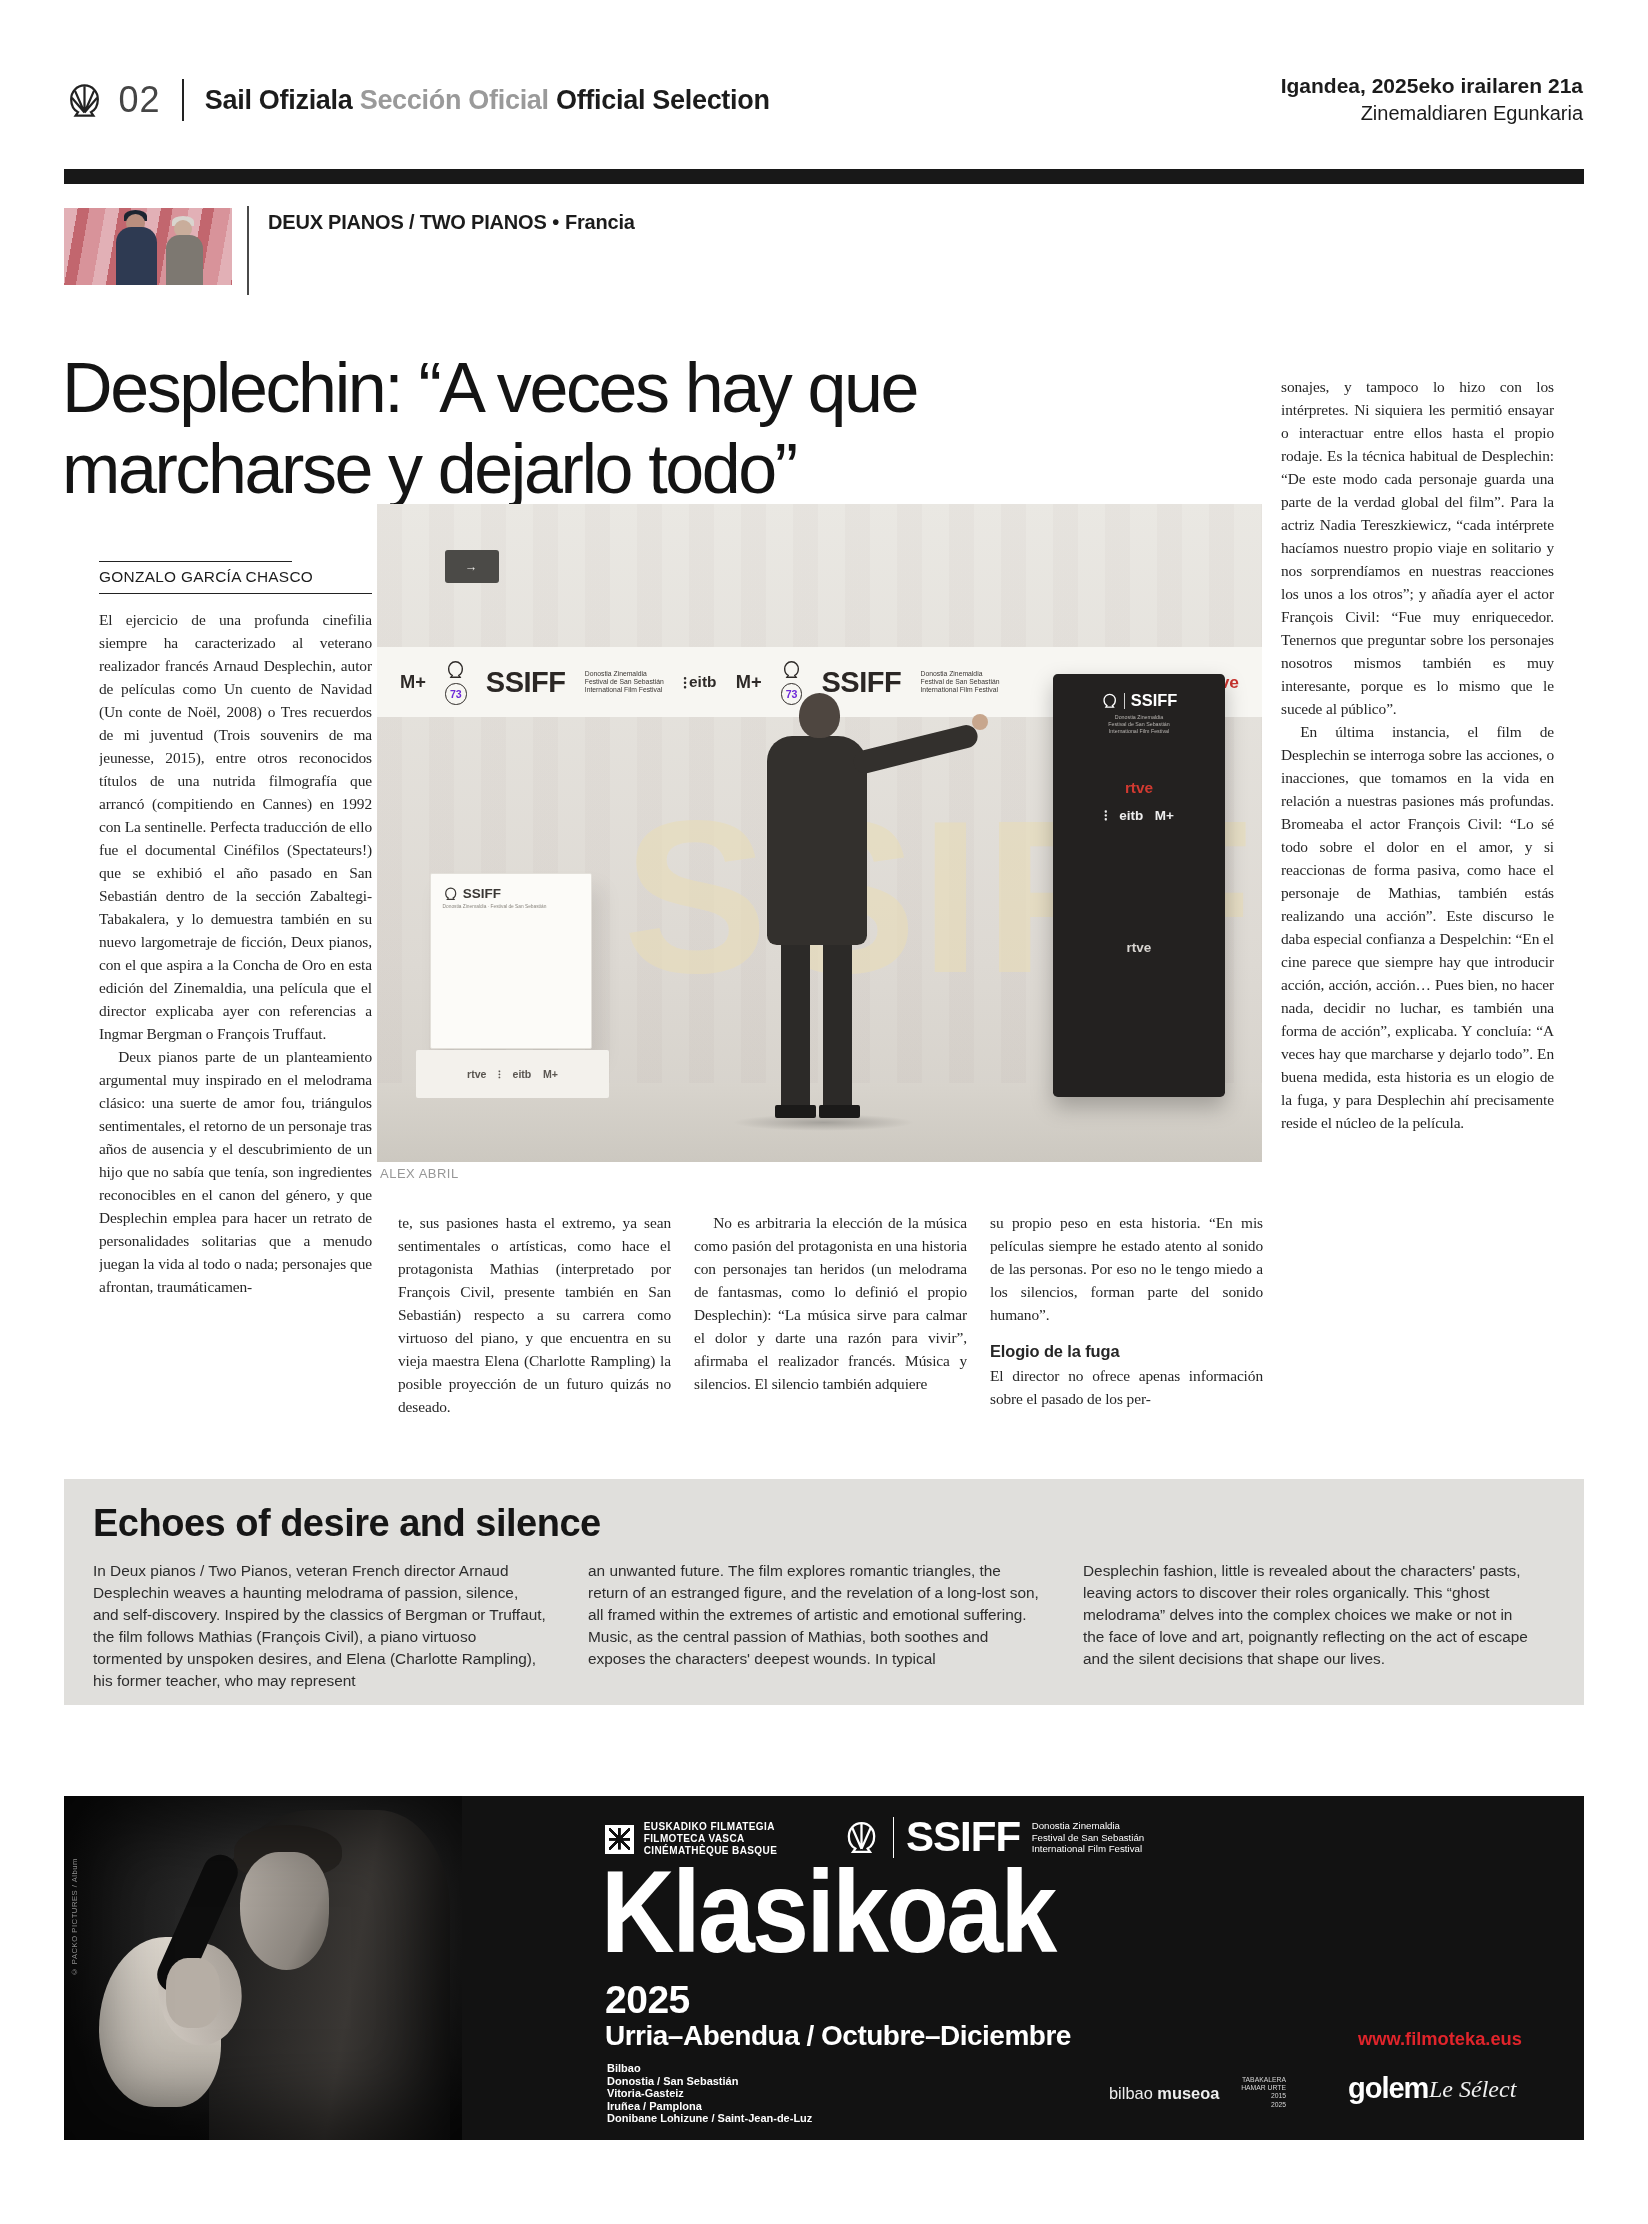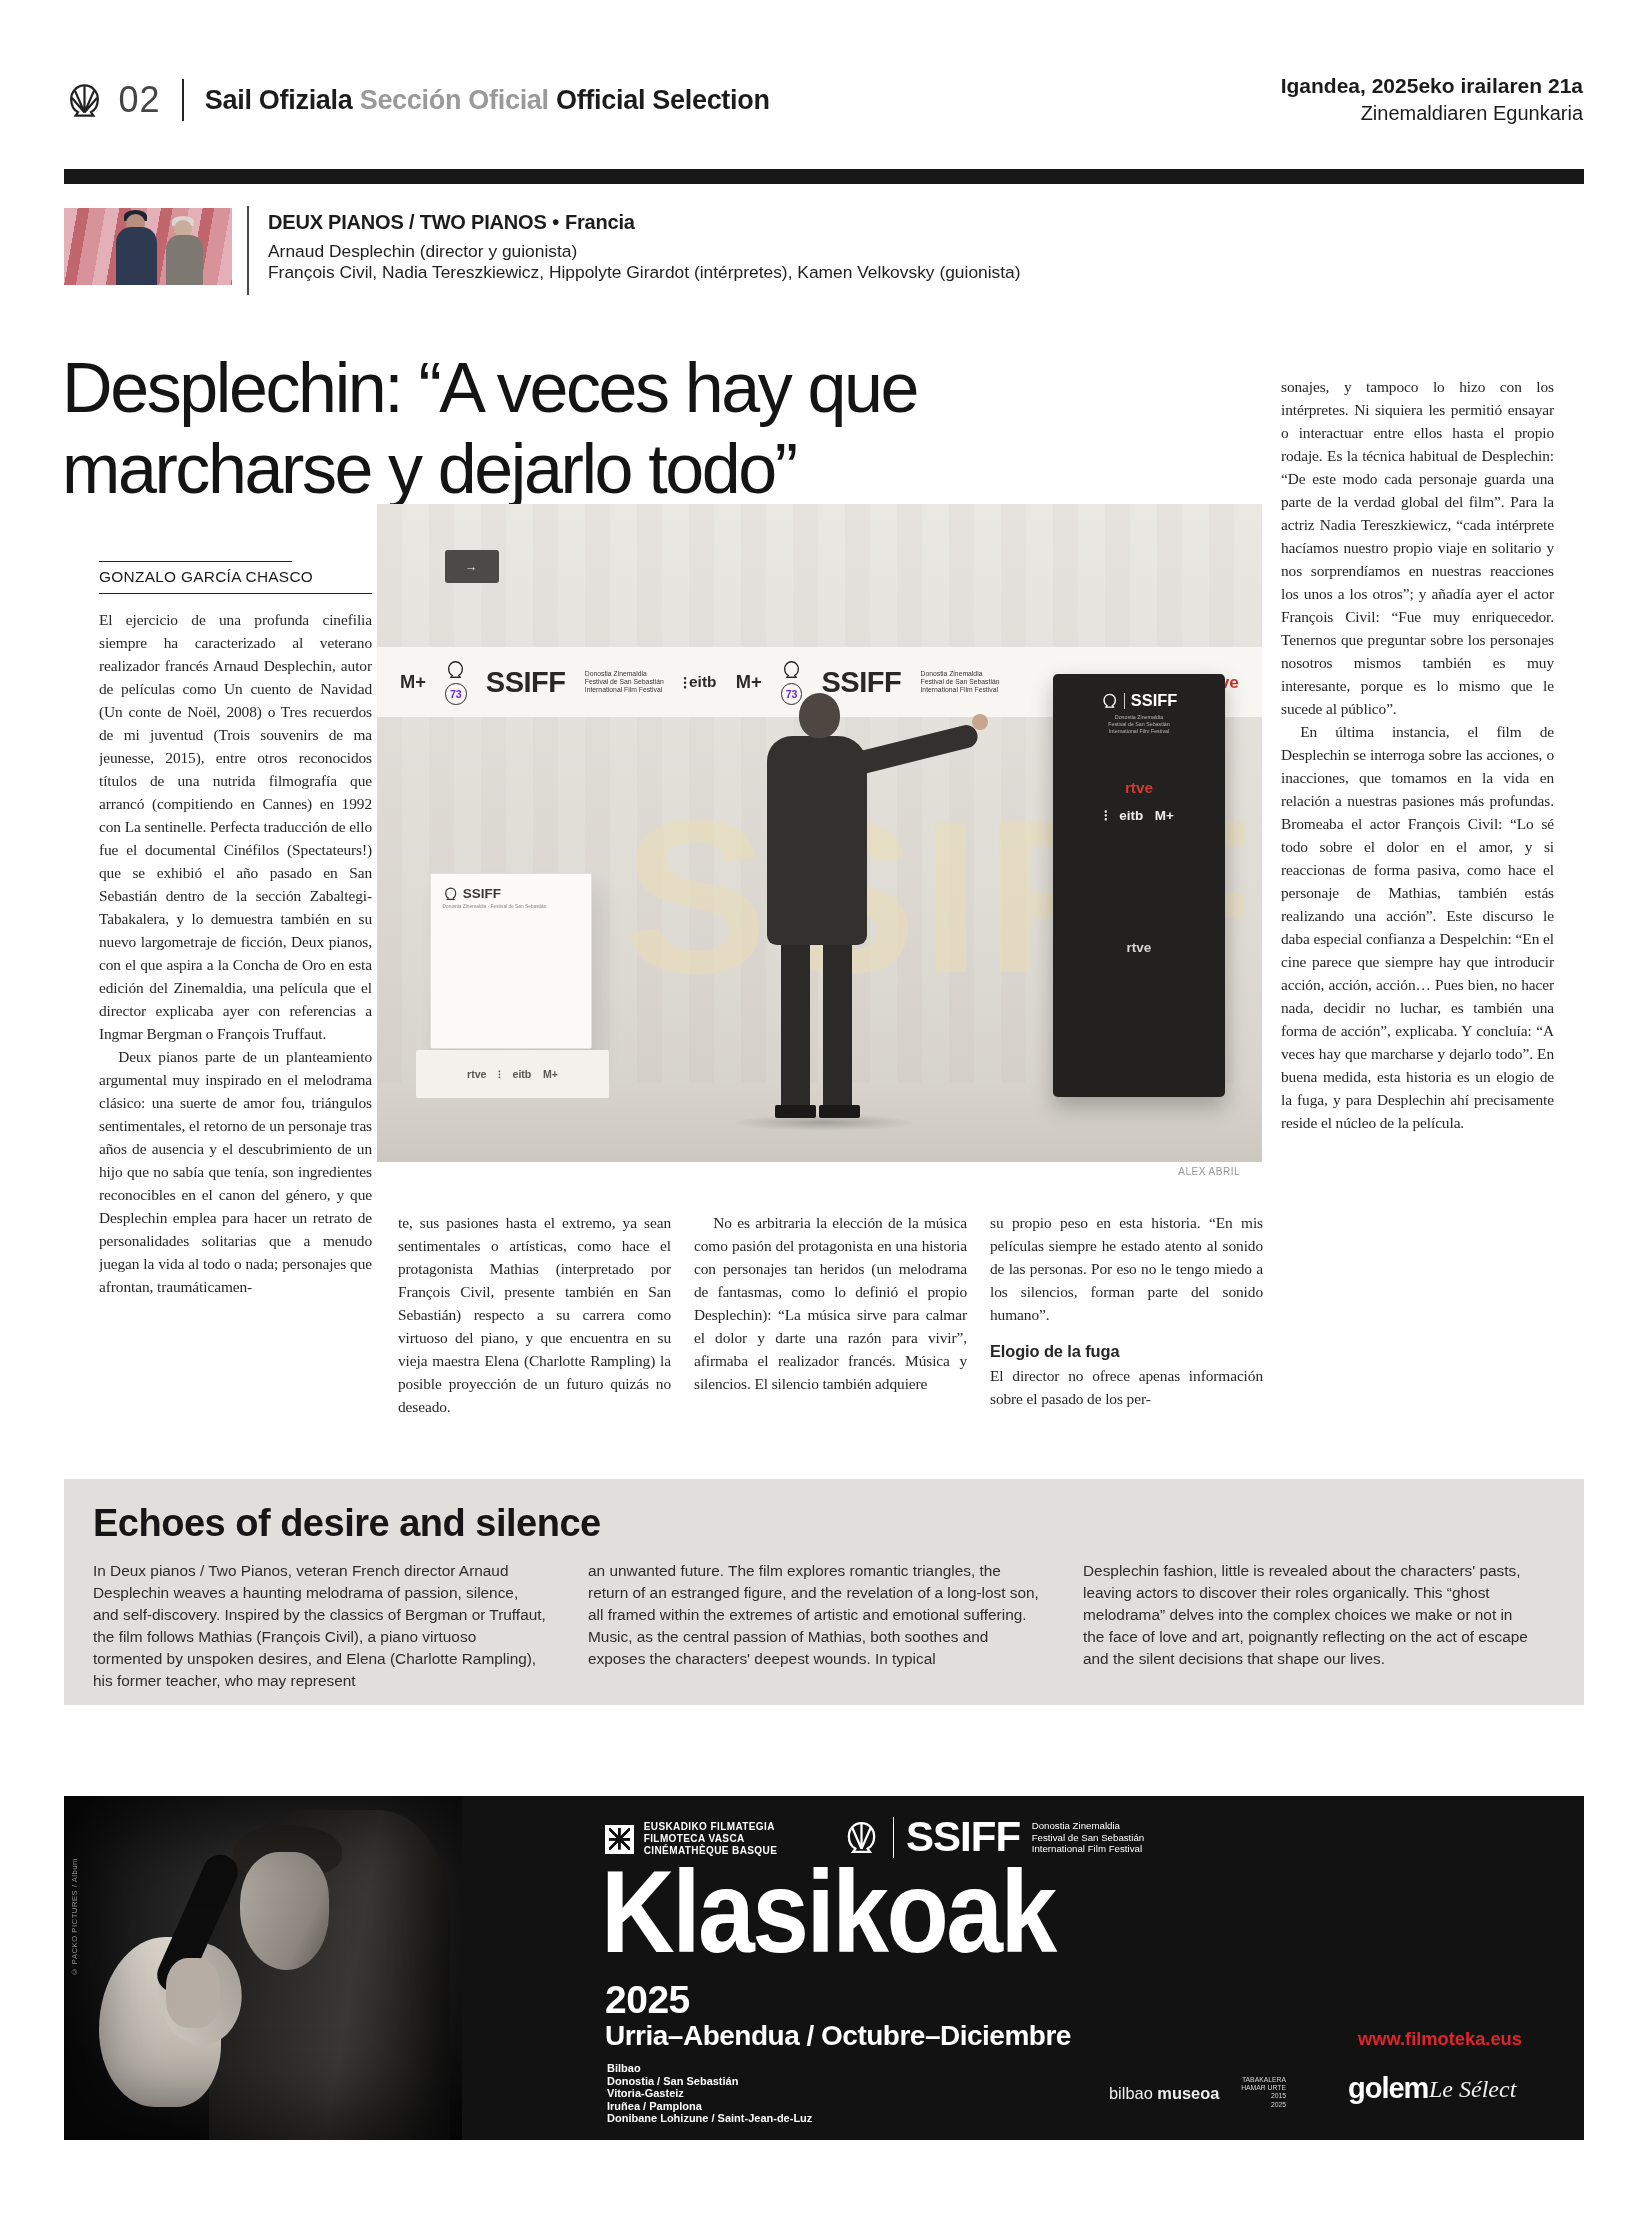--- a/index.html
+++ b/index.html
@@ -98,21 +98,21 @@
               background:radial-gradient(rgba(0,0,0,.22),rgba(0,0,0,0) 70%);}
   .man-head{position:absolute;left:422px;top:189px;width:41px;height:45px;background:#4e4640;border-radius:50% 50% 46% 46%;}
   .man-body{position:absolute;left:390px;top:232px;width:100px;height:209px;background:#33302d;border-radius:25px 29px 9.7px 9.7px;}
   .man-arm{position:absolute;left:477px;top:249px;width:127px;height:23px;background:#33302d;border-radius:11.6px;
            transform:rotate(-14deg);transform-origin:left center;}
   .man-hand{position:absolute;left:595px;top:210px;width:16.4px;height:16.4px;background:#c7a68d;border-radius:50%;}
   .man-leg1{position:absolute;left:404px;top:434px;width:29px;height:170px;background:#2c2a28;}
   .man-leg2{position:absolute;left:446px;top:434px;width:29px;height:170px;background:#2c2a28;}
   .man-shoe1{position:absolute;left:398px;top:601px;width:41px;height:12.6px;background:#1b1a19;border-radius:1.9px;}
   .man-shoe2{position:absolute;left:442px;top:601px;width:41px;height:12.6px;background:#1b1a19;border-radius:1.9px;}
-  .photo-credit{position:absolute;left:355px;top:1166px;width:885px;text-align:right;font-size:10px;
+  .photo-credit{position:absolute;left:380px;top:1166px;width:885px;font-size:13px;
                 color:#979797;letter-spacing:0.5px;}
 
   
   .graybox{position:absolute;left:64px;top:1479px;width:1520px;height:226px;background:#e0dfdc;box-sizing:border-box;
            padding:23px 29px;overflow:hidden;}
   .box-title{font-size:38px;font-weight:700;letter-spacing:-0.5px;color:#161616;}
   .box-cols{display:flex;gap:41px;margin-top:14.5px;}
   .box-col{width:454px;font-size:15.4px;line-height:22px;color:#2d2d2d;}
   .box-col p{margin:0;}
 
@@ -186,24 +186,20 @@
     <span class="th-hair1"></span>
       <span class="th-fig1-head"></span>
       <span class="th-fig1"></span>
     <span class="th-hair2"></span>
       <span class="th-fig2-head"></span>
       <span class="th-fig2"></span>
   </div>
   <div class="film-vline"></div>
   <div class="film-text">
     <div class="film-title"><span>DEUX PIANOS / TWO PIANOS</span><span class="bullet">•</span><span>Francia</span></div>
-    <div class="film-credits">
-      <div>Arnaud Desplechin (director y guionista)</div>
-      <div>François Civil, Nadia Tereszkiewicz, Hippolyte Girardot (intérpretes), Kamen Velkovsky (guionista)</div>
-    </div>
   </div>
 
   <h1 class="headline" style="margin:0;">Desplechin: “A veces hay que marcharse y dejarlo todo”</h1>
   <div class="byline">
     <div class="byline-top"></div>
     <div class="byline-name">GONZALO GARCÍA CHASCO</div>
     <div class="byline-bot"></div>
   </div>
 
   <div class="bodycol col1">

